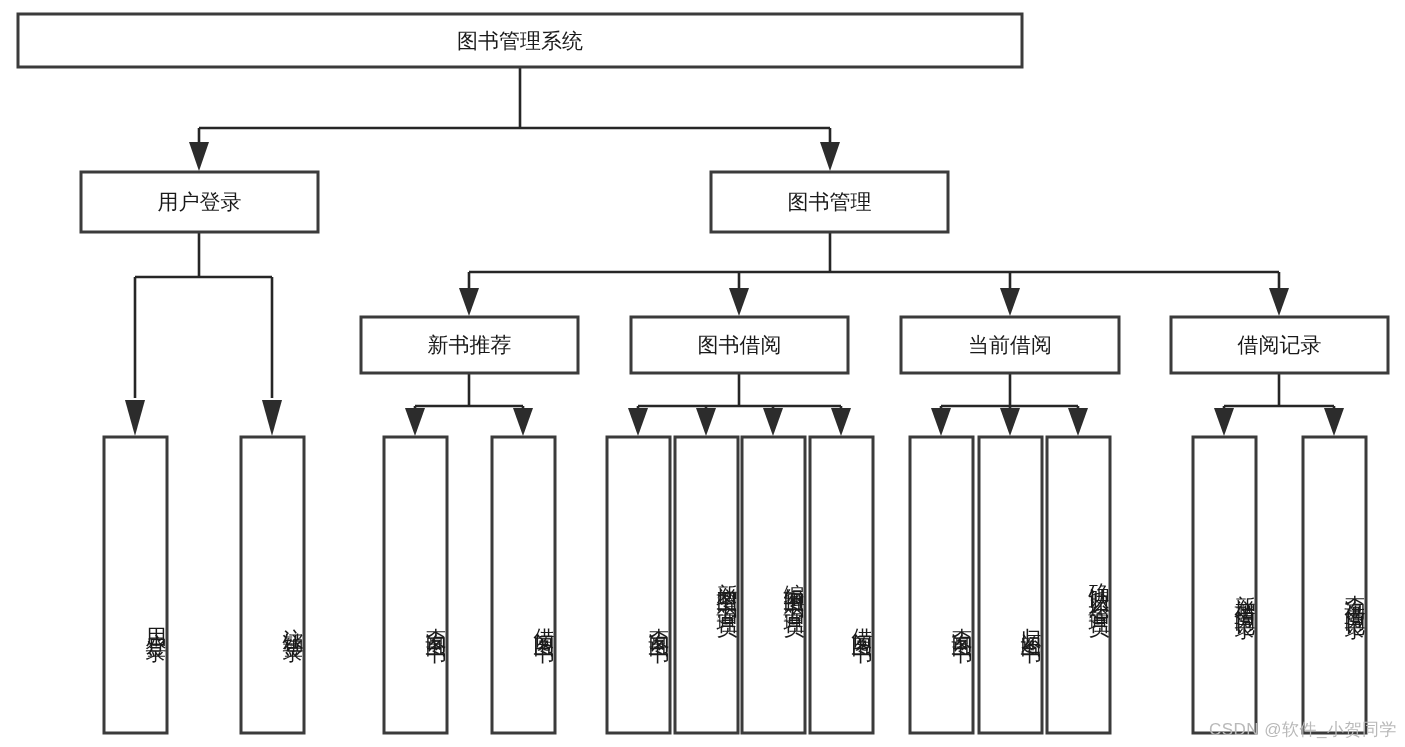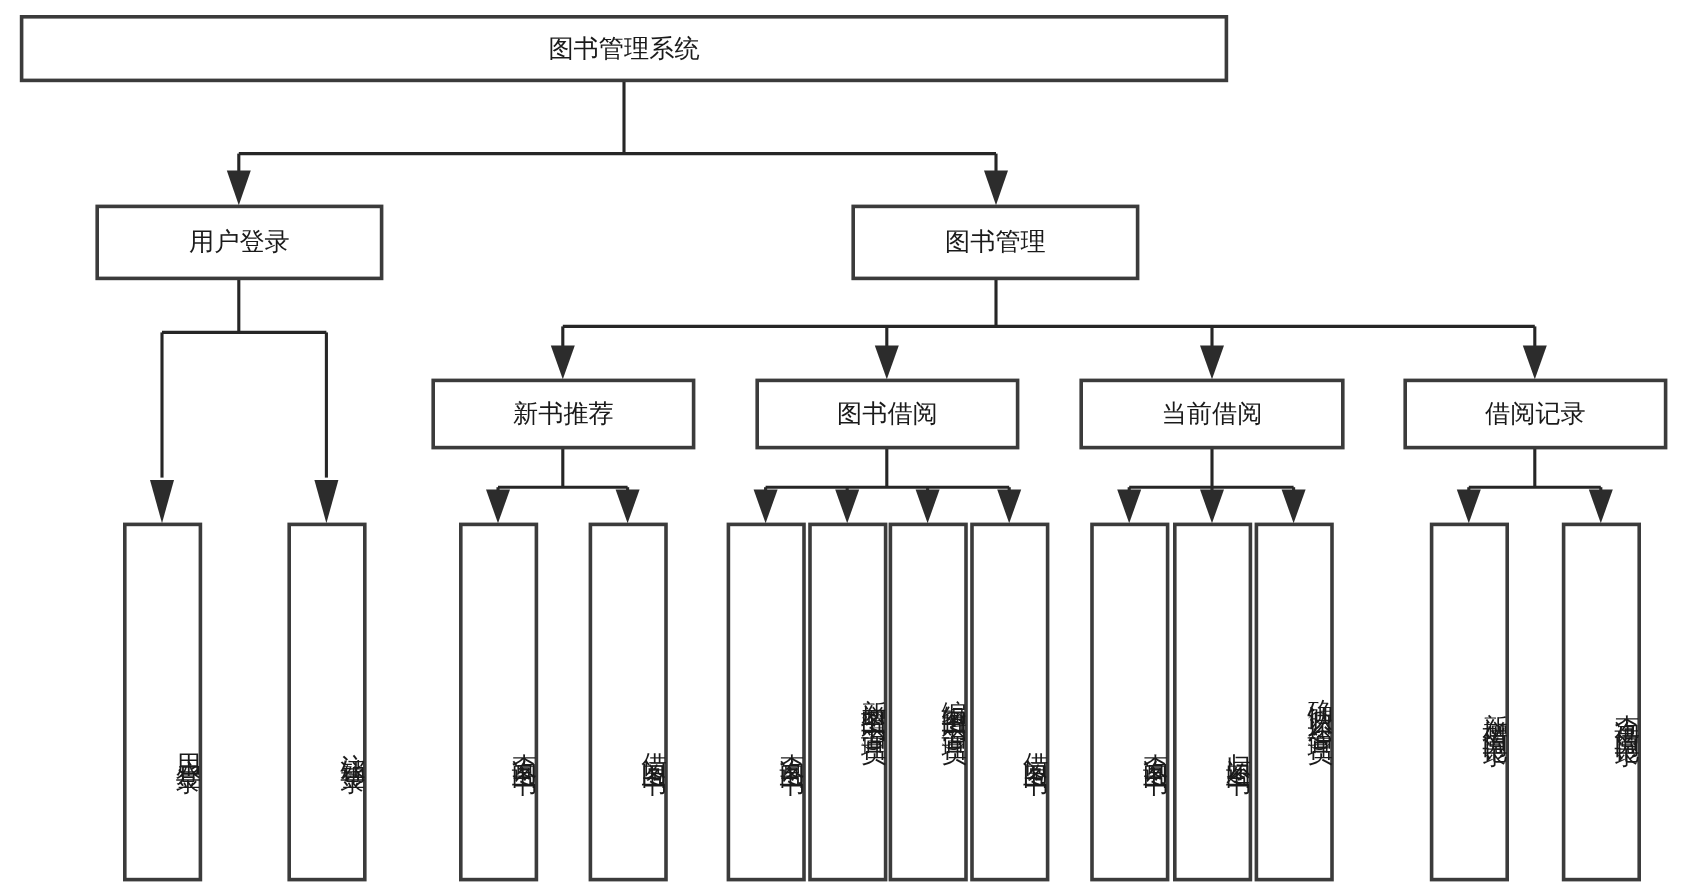--- a/index.html
+++ b/index.html
@@ -212,14 +212,15 @@
   <div class="vleaf" style="left:742px; top:443px; width:63px; height:290px;">编辑图书（管理员）</div>
   <div class="vleaf" style="left:810px; top:509px; width:63px; height:224px;">借阅图书</div>
 
   <div class="vleaf" style="left:910px; top:509px; width:63px; height:224px;">查询图书</div>
   <div class="vleaf" style="left:979px; top:509px; width:63px; height:224px;">归还图书</div>
   <div class="vleaf" style="left:1047px; top:443px; width:63px; height:290px;">确认归还（管理员）</div>
 
   <div class="vleaf" style="left:1193px; top:453px; width:63px; height:280px;">新增借阅记录</div>
   <div class="vleaf" style="left:1303px; top:453px; width:63px; height:280px;">查询借阅记录</div>
 
+  <div class="watermark">CSDN @软件_小贺同学</div>
 
 </div>
 
 </body></html>

